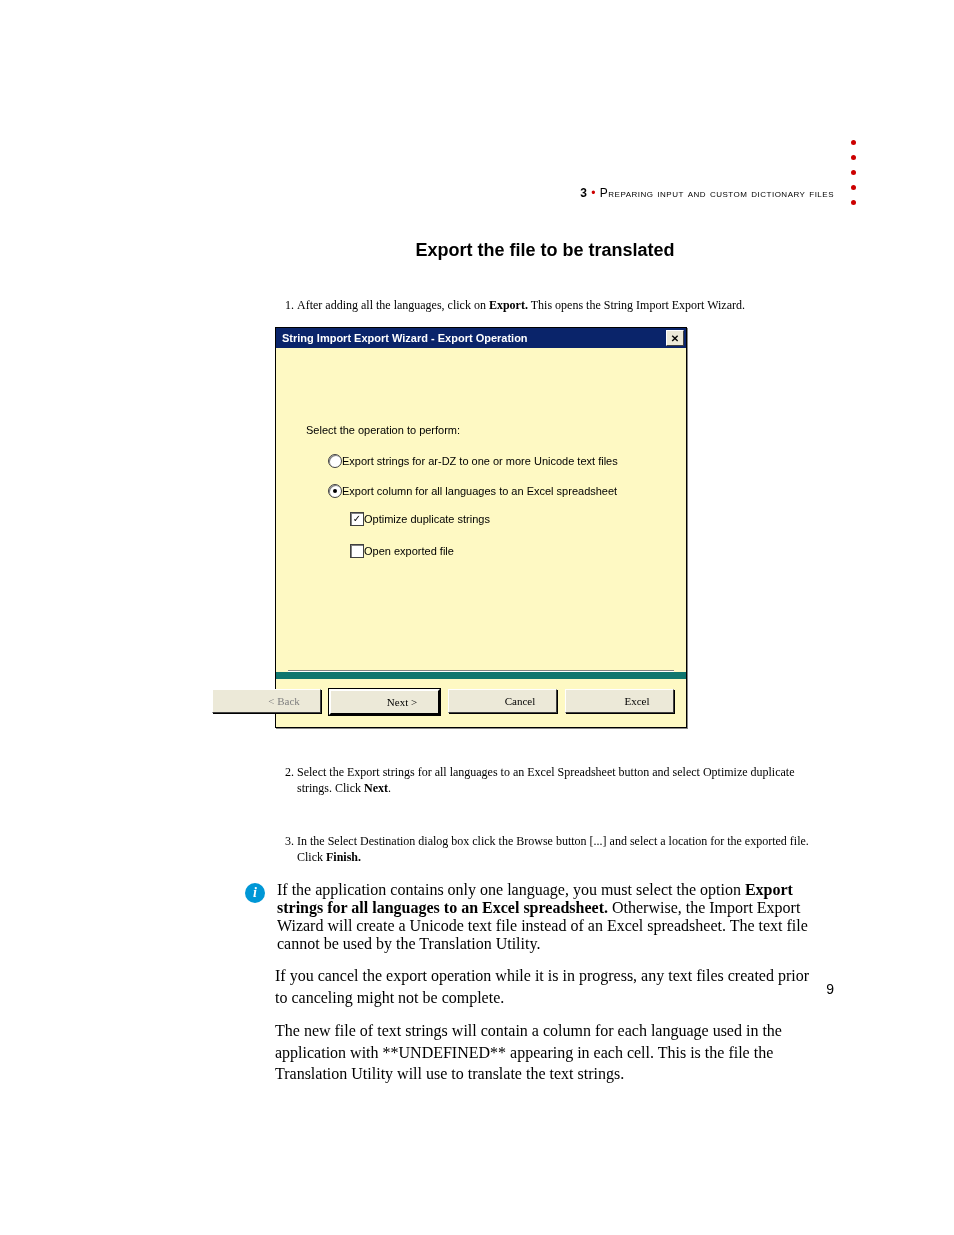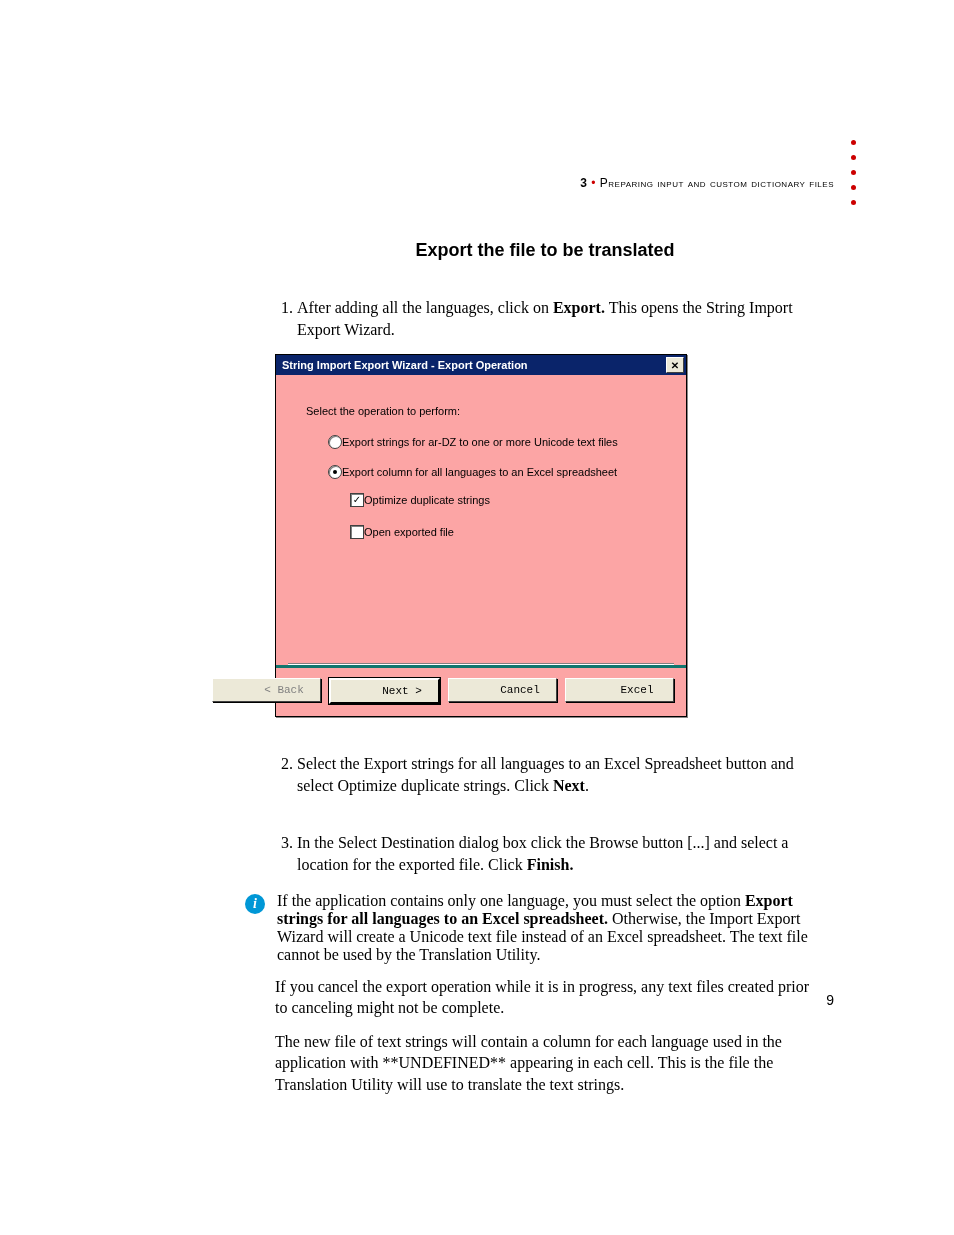--- a/index.html
+++ b/index.html
@@ -14,21 +14,21 @@
     position: relative;
     box-sizing: border-box;
   }
   .page {
     padding: 140px 120px 60px 120px;
     position: relative;
     box-sizing: border-box;
   }
   .header-line {
     position: absolute;
-    top: 176px;
+    top: 186px;
     right: 120px;
     font-family: Arial, Helvetica, sans-serif;
     font-size: 12px;
     letter-spacing: 0.5px;
   }
   .header-line .chap-num { font-weight: bold; }
   .header-line .bullet { color: #c00; }
   .header-line .chap-title { font-variant: small-caps; }
   .dots5 {
     position: absolute;
@@ -54,34 +54,34 @@
     margin: 0 0 10px 0;
     text-align: center;
   }
   ol.steps {
     margin: 0 0 12px 0;
     padding-left: 22px;
   }
   ol.steps li {
     margin-bottom: 8px;
     line-height: 1.35;
-    font-size: 16px;
+    font-size: 12px;
     margin-top: 36px;
   }
   ol.steps.second { margin-top: 14px; }
   .bold { font-weight: bold; }
 
   
   .dialog {
     width: 410px;
     margin: 14px 0 14px 0;
     border: 1px solid #000;
     font-family: Tahoma, Arial, sans-serif;
     font-size: 11px;
-    background: #fca5a5;
+    background: #fef9c3;
     box-shadow: 1px 1px 0 #888;
   }
   .dialog-title {
     background: #0a246a;
     color: #fff;
     display: flex;
     justify-content: space-between;
     align-items: center;
     padding: 2px 2px 2px 6px;
     font-weight: bold;
@@ -92,24 +92,25 @@
     color: #000;
     width: 16px; height: 14px;
     display: flex; align-items: center; justify-content: center;
     border: 1px solid #fff;
     border-right-color: #404040; border-bottom-color: #404040;
     font-family: Arial;
     font-size: 10px;
     font-weight: bold;
   }
   .dialog-body {
-    padding: 30px 20px 20px 30px;
+    padding: 30px 20px 8px 30px;
     min-height: 240px;
-    border-bottom: 3px solid #0f766e;
+    border-bottom: 7px solid #0f766e;
     position: relative;
+    margin-top: 46px;
   }
   .dialog-body::after{
     content:"";
     position:absolute;
     left:12px; right:12px; bottom:0;
     border-top:1px solid #808080;
     border-bottom:1px solid #fff;
   }
   .dialog-body .prompt { margin-bottom: 18px; }
   .radio-row, .check-row {
@@ -134,21 +135,21 @@
   .indent { margin-left: 22px; }
   .dialog-buttons {
     display: flex; justify-content: flex-end; gap: 8px;
     padding: 10px 12px 12px 12px;
   }
   .dlg-btn {
     min-width: 72px; height: 22px;
     background: #ece9d8;
     border: 1px solid #404040;
     border-top-color: #fff; border-left-color: #fff;
-    font-family: Liberation Mono, monospace;
+    font-family: Liberation Serif, serif;
     font-size: 11px;
     display: flex; align-items: center; justify-content: center;
     box-shadow: 1px 1px 0 #000;
     padding-left: 35px;
   }
   .dlg-btn.default { border: 2px solid #000; border-top-color:#fff; border-left-color:#fff; box-shadow: 0 0 0 1px #000; }
   .dlg-btn.disabled { color: #808080; }
 
   .info-block {
     display: flex;

